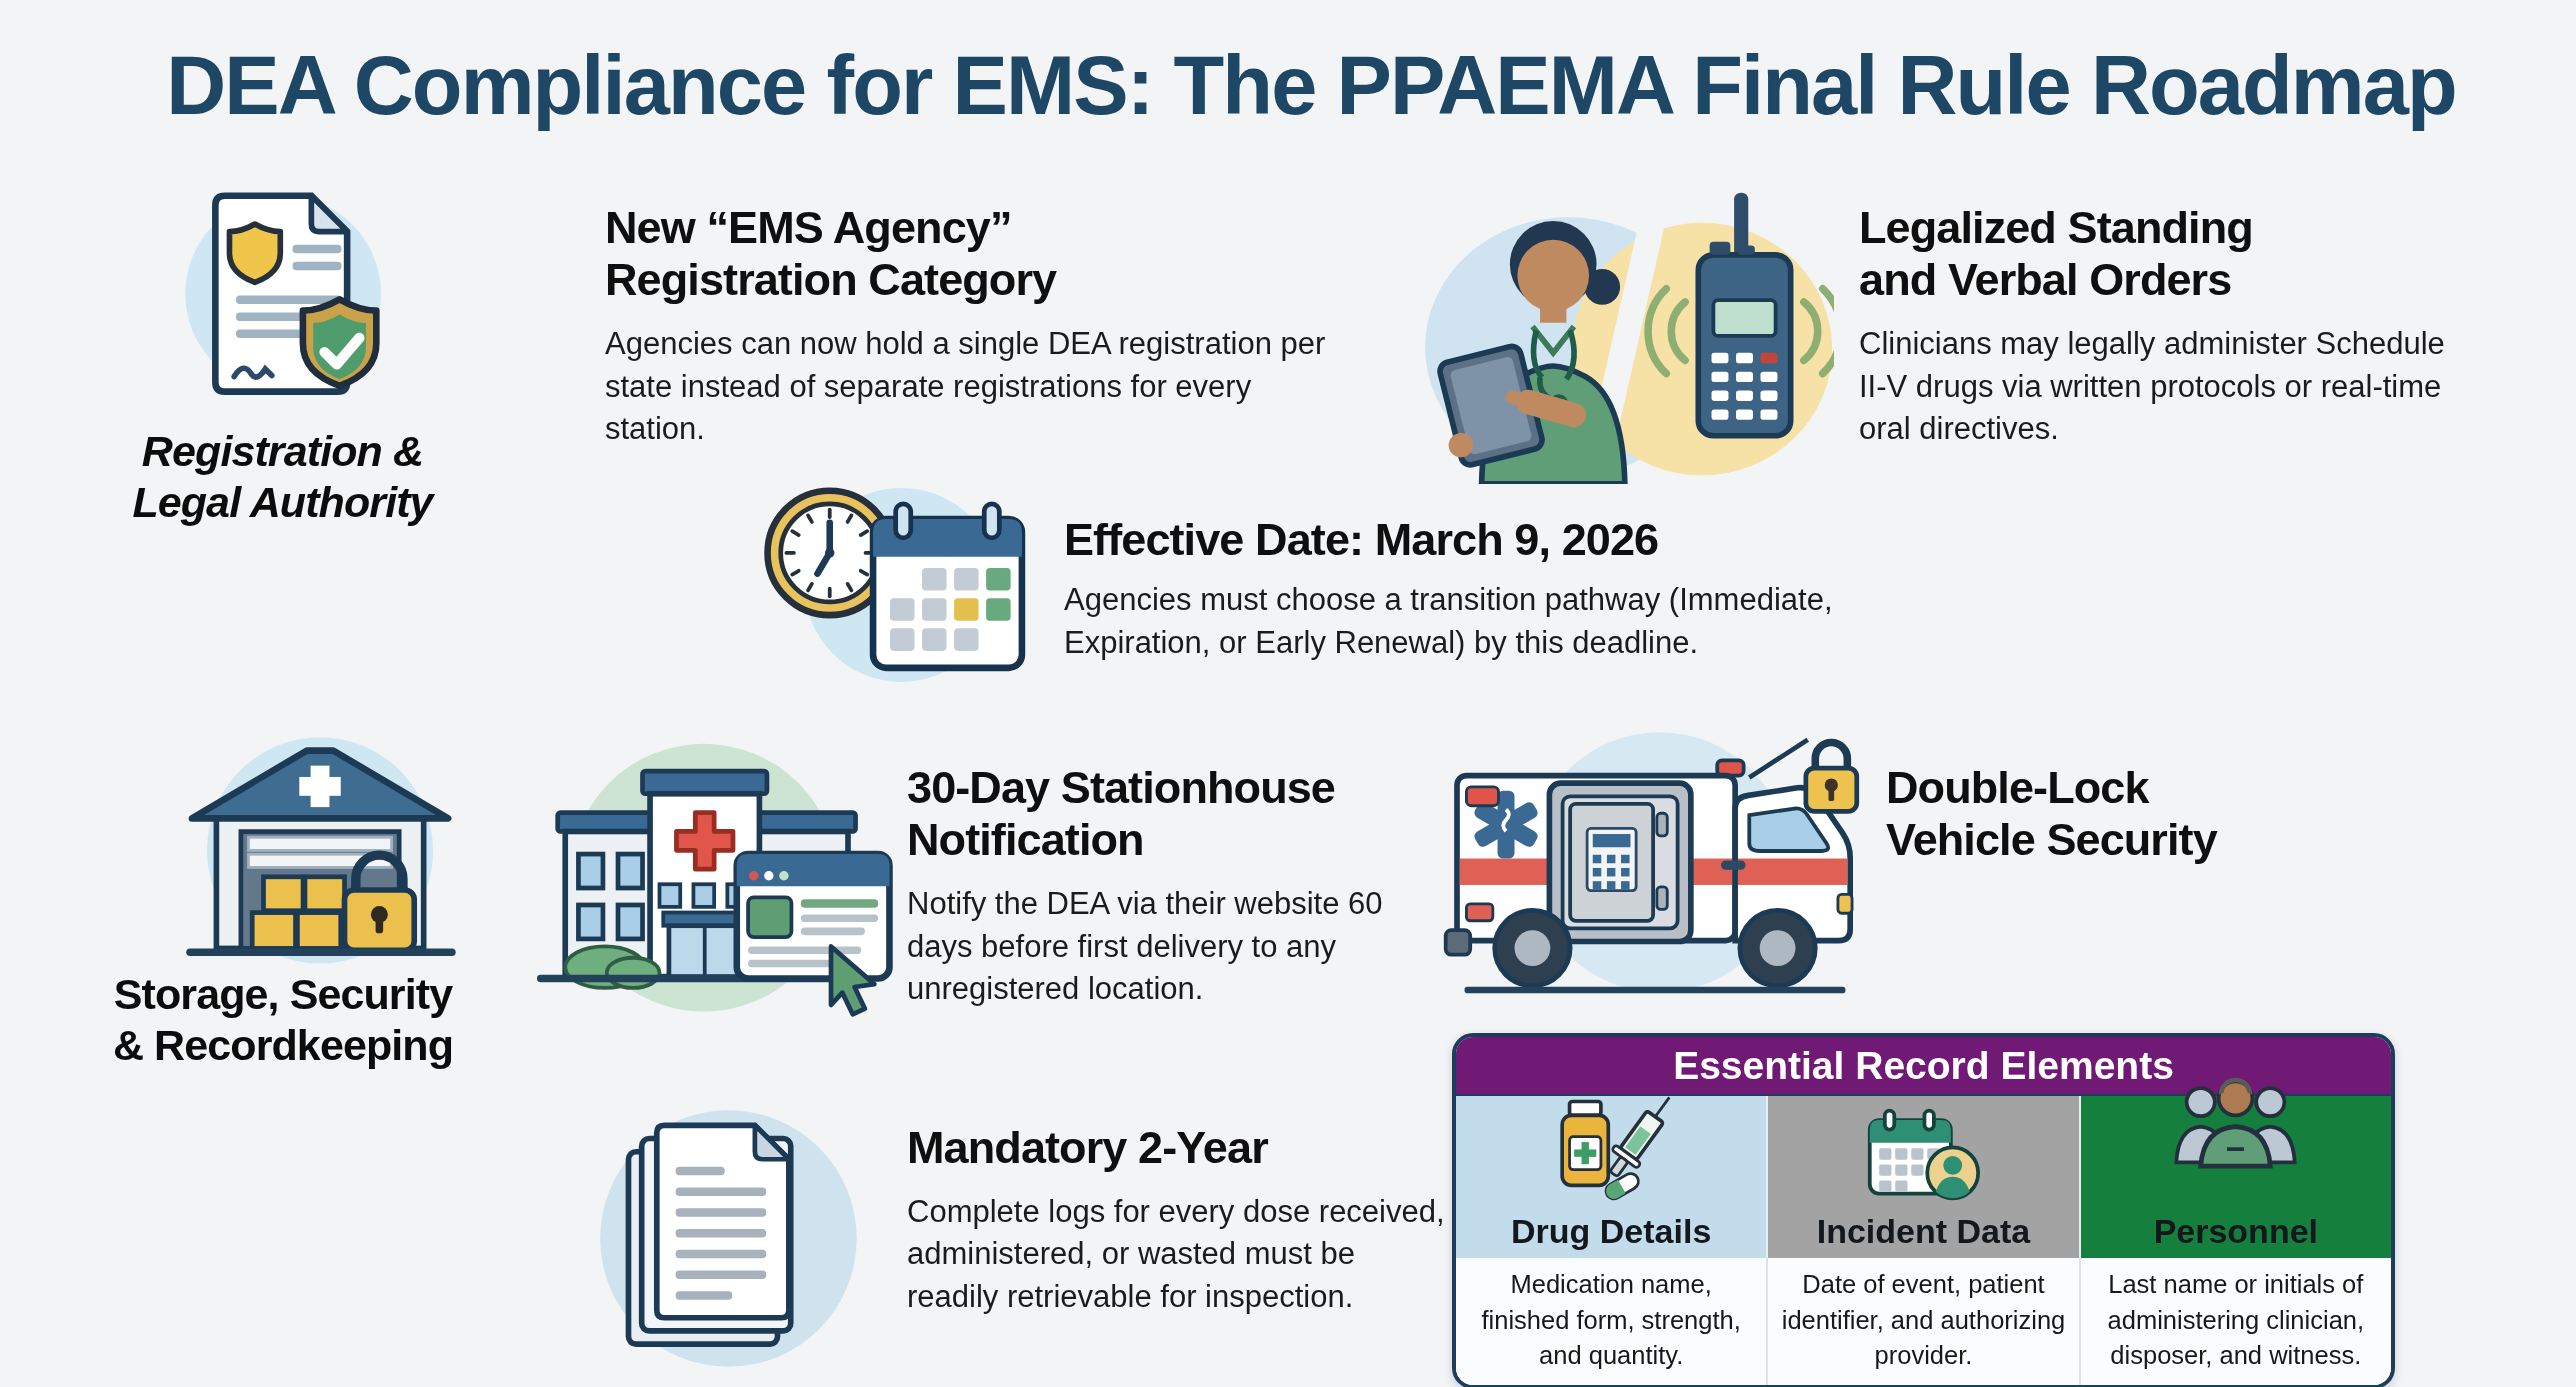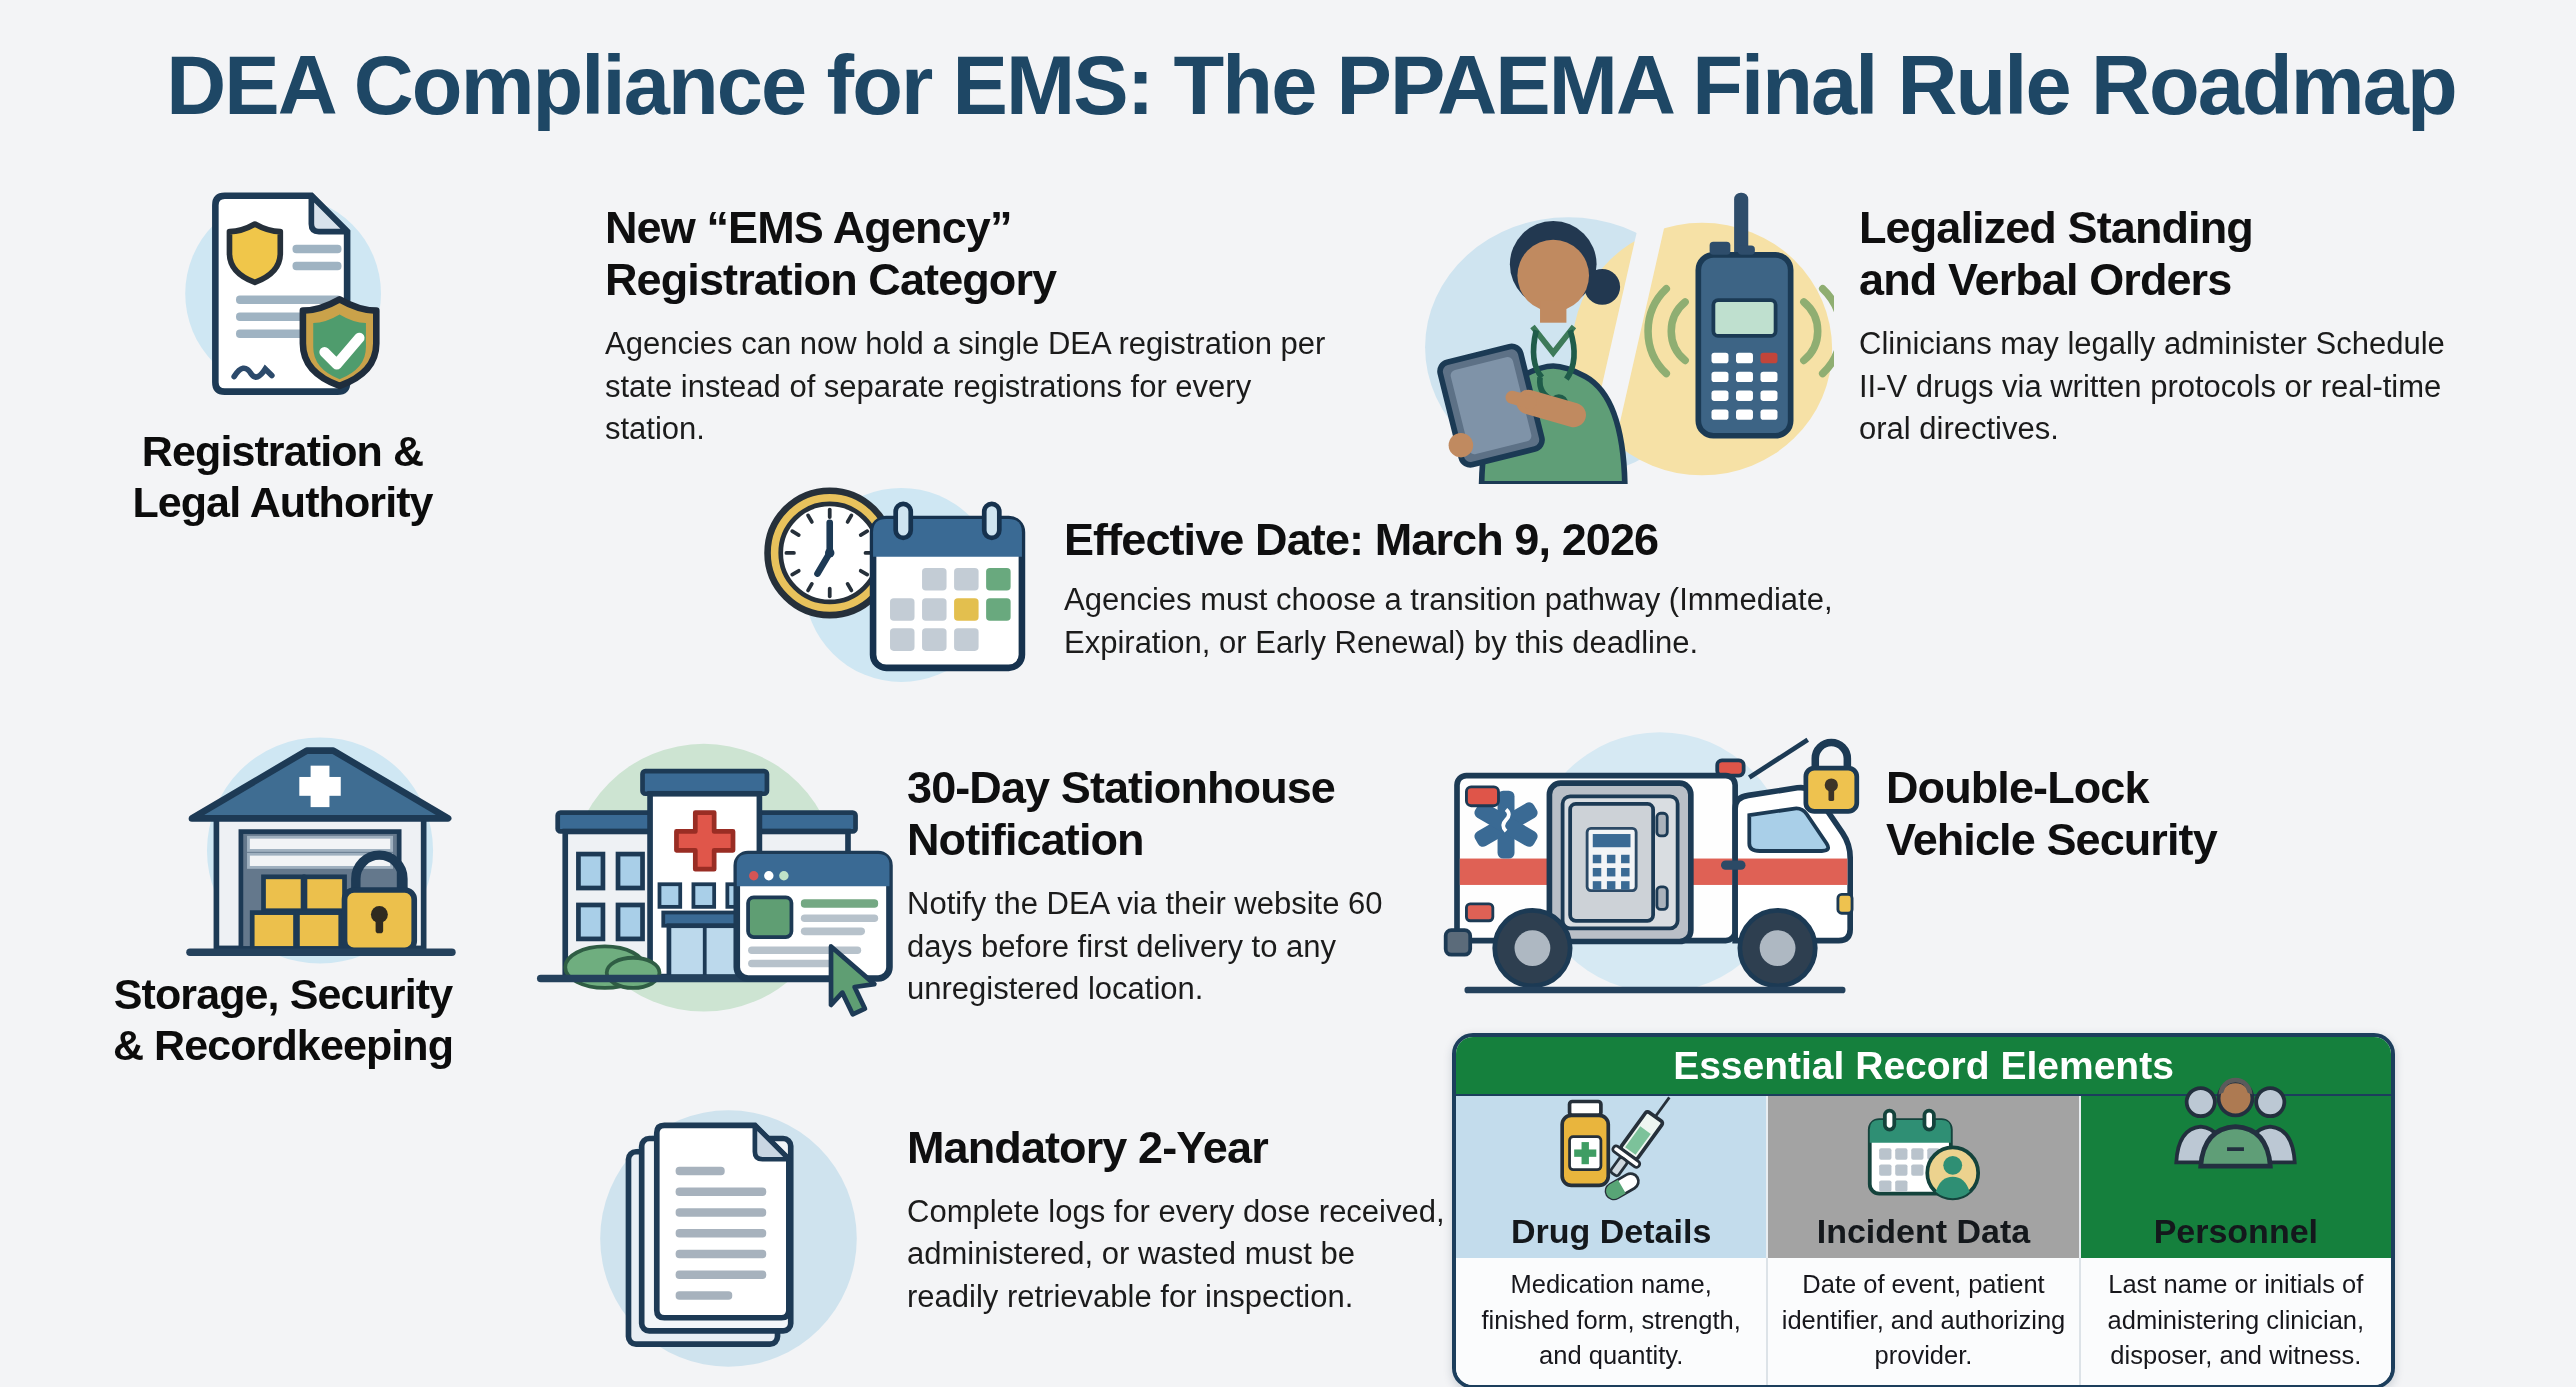--- a/index.html
+++ b/index.html
@@ -19,21 +19,21 @@
     position:absolute;text-align:center;font-size:43px;font-weight:bold;
     line-height:1.18;color:#0c0c0c;letter-spacing:-0.9px;
   }
   
   .record-table{
     position:absolute;left:1452px;top:1033px;width:935px;
     border:4.7px solid #1c3e5c;border-radius:21px;overflow:hidden;background:#fbfcfd;
     box-shadow:0 3.8px 9.4px rgba(30,50,70,.18);
   }
   .record-table .tbl-header{
-    height:57px;line-height:57px;background:#15803d;color:#ffffff;
+    height:57px;line-height:57px;background:#701a75;color:#ffffff;
     text-align:center;font-size:39px;font-weight:bold;border-bottom:2.8px solid #1c3e5c;
   }
   .tbl-cols{display:flex;height:162px;}
   .tbl-col{
     flex:1 1 0;display:flex;flex-direction:column;align-items:center;
     justify-content:flex-end;padding-bottom:7.5px;
   }
   .tbl-col + .tbl-col{border-left:2.8px solid #e9eef2;}
   .tbl-col .col-icon{height:111px;display:flex;align-items:center;justify-content:center;}
   .col-label{font-size:34px;font-weight:bold;color:#14181c;margin-top:1.9px;}
@@ -64,21 +64,21 @@
       <rect x="128" y="90" width="52" height="9" rx="4" fill="#9fb3c2"></rect>
       <rect x="68" y="126" width="112" height="9" rx="4" fill="#9fb3c2"></rect>
       <rect x="68" y="144" width="112" height="9" rx="4" fill="#9fb3c2"></rect>
       <rect x="68" y="162" width="84" height="9" rx="4" fill="#9fb3c2"></rect>
       <path d="M66 212 q10 -16 18 -3 q6 9 15 -5 l7 7" fill="none" stroke="#2c4a6b" stroke-width="6" stroke-linecap="round"></path>
       <path d="M178 130 q21 12 39 12 v35 q0 31 -39 45 q-39 -14 -39 -45 v-35 q18 0 39 -12 z" fill="#caa24a" stroke="#1f2d3d" stroke-width="7" stroke-linejoin="round"></path>
       <path d="M178 146 q15 9 28 9 v26 q0 23 -28 34 q-28 -11 -28 -34 v-26 q13 0 28 -9 z" fill="#4f9c6d"></path>
       <path d="M162 186 l13 13 24 -28" fill="none" stroke="#ffffff" stroke-width="11" stroke-linecap="round" stroke-linejoin="round"></path>
     </svg>
   </div>
-  <div class="group-label" style="left:75px;top:426px;width:415px;">
+  <div class="group-label" style="left:75px;top:426px;width:415px;font-style:italic;">
     <div>Registration &amp;</div>
     <div>Legal Authority</div>
   </div>
 
   <div class="card" style="left:605px;top:202px;width:754px;">
     <div class="card-heading">
       <div>New “EMS Agency”</div>
       <div>Registration Category</div>
     </div>
     <div class="card-body">Agencies can now hold a single DEA registration per state instead of separate registrations for every station.</div>

